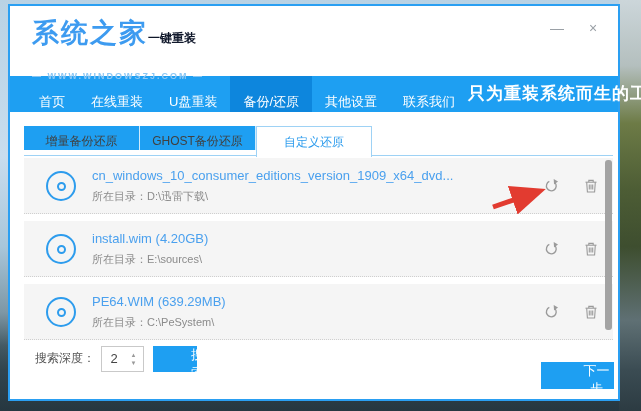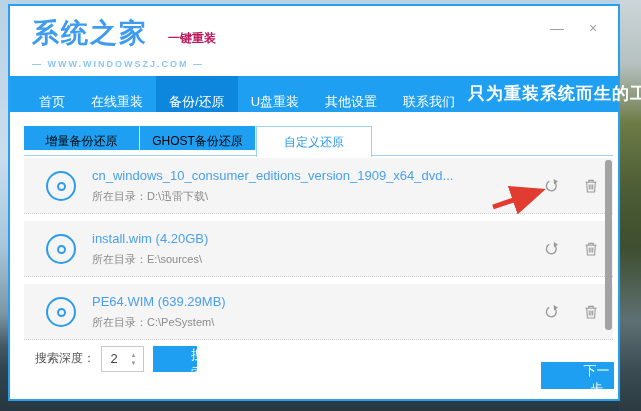--- a/index.html
+++ b/index.html
@@ -16,34 +16,34 @@
   }
   .window{
     position:absolute; left:8px; top:4px; width:612px; height:397px;
     background:#fff; border:2px solid #2a9ff2;
   }
   
   .header{ position:relative; height:70px; background:#fff;border-radius:23px; }
   .logo{ position:absolute; left:22px; top:9px; }
   .logo-line{ display:flex; align-items:baseline; }
   .logo-main{ font-size:27px; font-weight:bold; color:#3d9bf0; letter-spacing:2px; }
-  .logo-sub{ font-size:12px; font-weight:bold; color:#be185d; margin-left:20px; }
-  .website{ margin-top:8px; font-size:9px; font-weight:bold; color:#8cc7f4; letter-spacing:2px; }
+  .logo-sub{ font-size:12px; font-weight:bold; color:#0f172a; margin-left:0; }
+  .website{ margin-top:20px; font-size:9px; font-weight:bold; color:#8cc7f4; letter-spacing:2px; }
   .win-controls{ position:absolute; top:12px; right:14px; display:flex; gap:14px; }
   .win-btn{ width:22px; height:20px; text-align:center; line-height:20px; color:#9aa0a6; font-size:14px; cursor:pointer; }
   
   .nav{ display:flex; height:36px; background:#1e9ff2; padding-left:16px; }
   .nav-item{ line-height:36px; padding:8px 13px; color:#fff; font-size:13px; cursor:pointer; white-space:nowrap; }
   .nav-item.active{ background:#0d86dd; }
   .slogan{ margin-left:auto; line-height:36px; color:#fff; font-size:17px; font-weight:bold; padding-right:9px; letter-spacing:1px; white-space:nowrap; }
   
   .content{ position:relative; height:287px; background:#fff; }
   .tabs{ position:absolute; left:14px; right:5px; top:14px; height:30px; border-bottom:1px solid #9ed2f5; display:flex; }
   .tab{ width:116px; height:24px; line-height:30px; text-align:center; font-size:12px;
-        background:#1e9ff2; color:#000000; cursor:pointer; border-right:1px solid #cfeafc; }
+        background:#1e9ff2; color:#404040; cursor:pointer; border-right:1px solid #cfeafc; }
   .tab.active{ background:#fff; color:#2d9ced; border:1px solid #9ed2f5; border-bottom:none; height:31px; position:relative; z-index:2; }
   .rows{ position:absolute; left:14px; right:5px; top:46px; }
   .row{ position:relative; height:56px; background:#f5f5f5; border-bottom:1px dotted #cfcfcf; margin-bottom:7px; }
   .disc{ position:absolute; left:22px; top:13px; width:30px; height:30px; border:2px solid #2d9ced; border-radius:50%; }
   .disc-dot{ position:absolute; left:50%; top:50%; width:9px; height:9px; margin:-4.5px 0 0 -4.5px; border:2px solid #2d9ced; border-radius:50%; }
   .row-text{ position:absolute; left:68px; top:10px; }
   .row-title{ font-size:13px; color:#4aa0ee; margin-bottom:6px; cursor:pointer; }
   .row-dir{ font-size:11px; color:#8b8b8b; }
   .row-actions{ position:absolute; right:14px; top:0; height:100%; display:flex; align-items:center; gap:24px; }
   .icon-btn{ width:16px; height:16px; cursor:pointer; }
@@ -77,22 +77,22 @@
     </div>
     <div class="win-controls">
       <div class="win-btn">—</div>
       <div class="win-btn">×</div>
     </div>
   </div>
 
   <div class="nav">
     <div class="nav-item">首页</div>
     <div class="nav-item">在线重装</div>
+    <div class="nav-item">U盘重装</div>
     <div class="nav-item active">备份/还原</div>
-    <div class="nav-item">U盘重装</div>
     <div class="nav-item">其他设置</div>
     <div class="nav-item">联系我们</div>
     <div class="slogan">只为重装系统而生的工具</div>
   </div>
 
   <div class="content">
 
     <div class="tabs">
       <div class="tab">增量备份还原</div>
       <div class="tab">GHOST备份还原</div>

